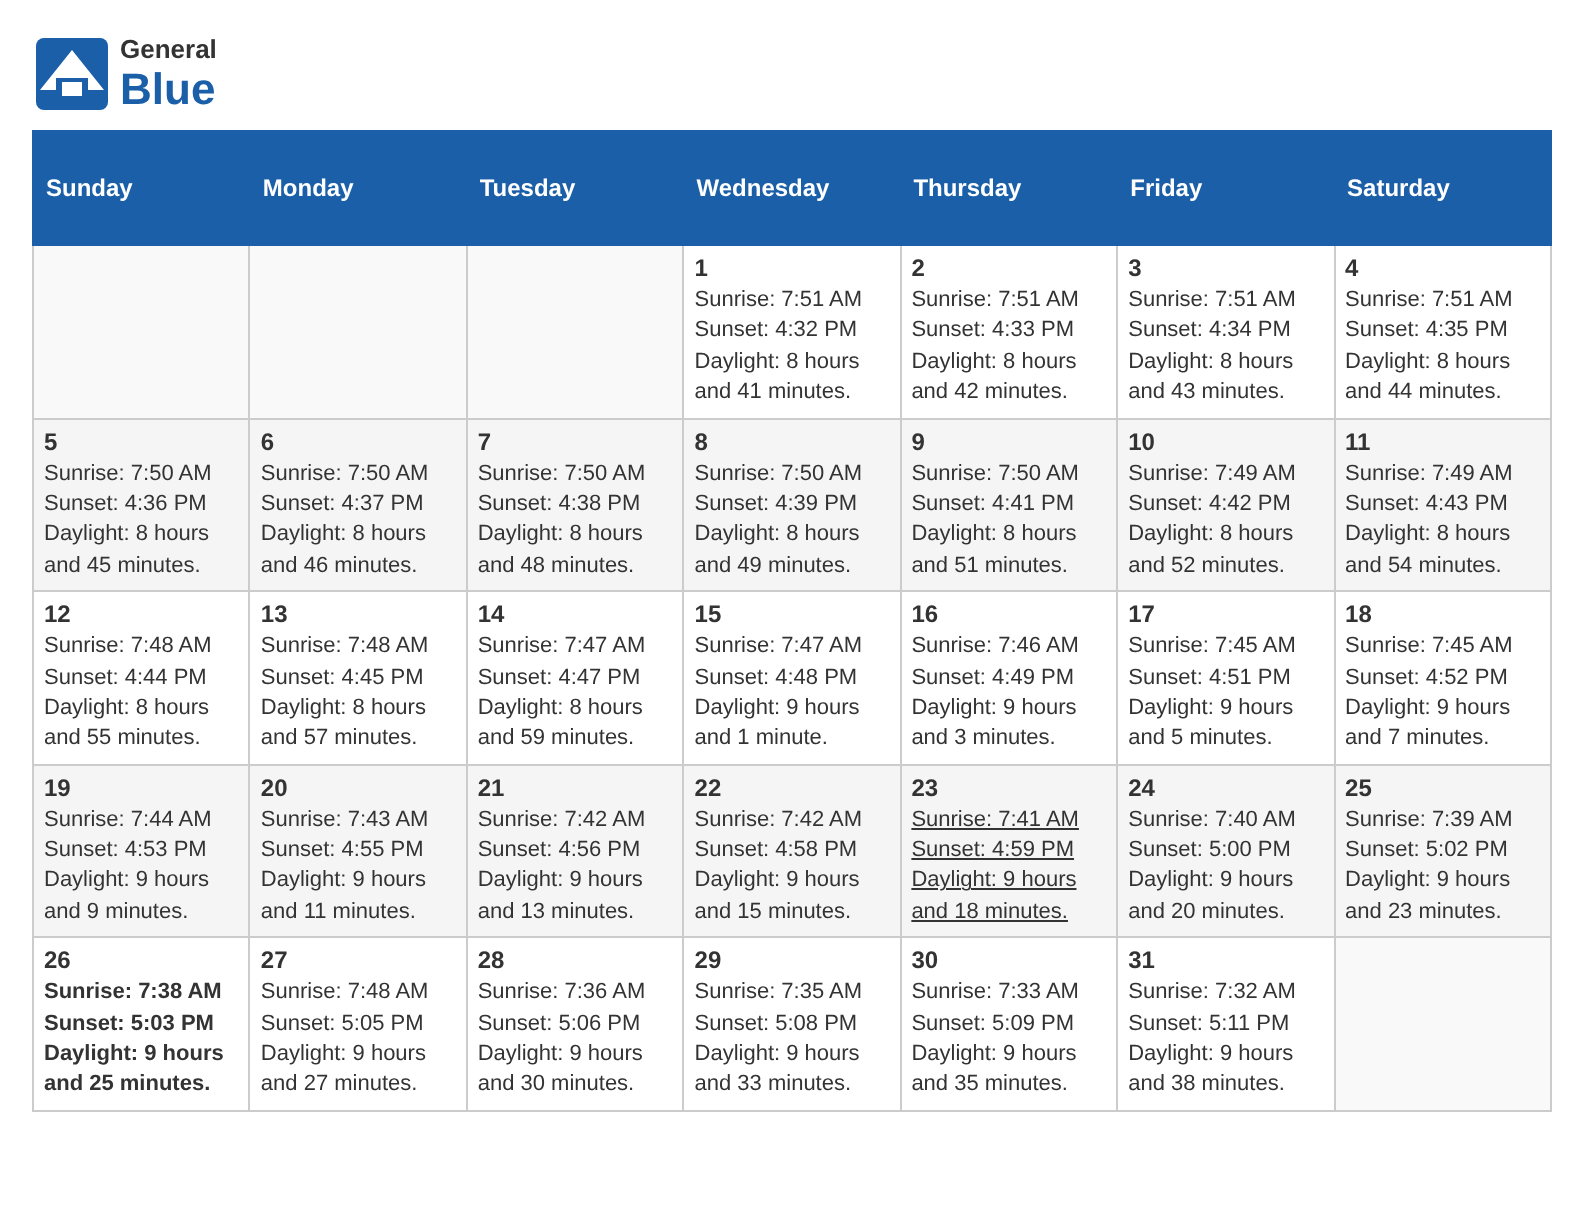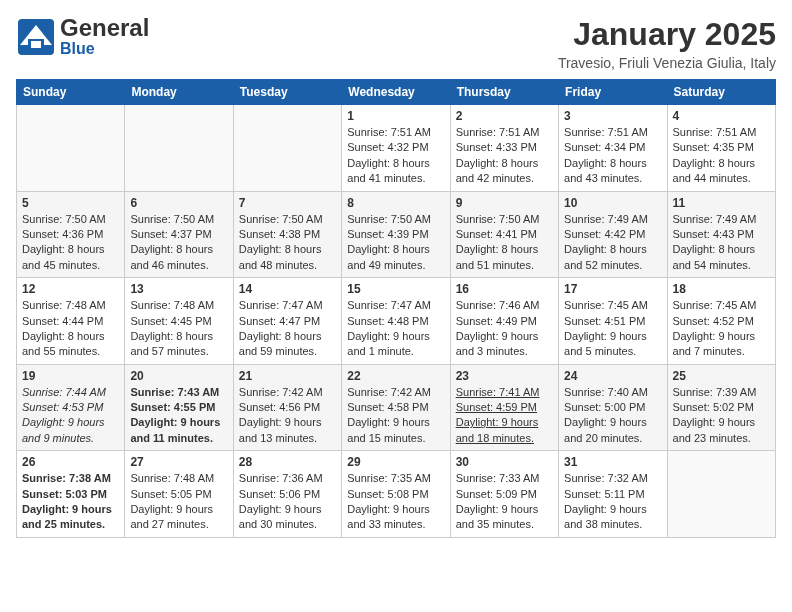--- a/index.html
+++ b/index.html
@@ -15,27 +15,27 @@
       align-items: flex-start;
       justify-content: space-between;
       margin-bottom: 4px;
     }
     .logo-area {
       display: flex;
       align-items: center;
       gap: 4px;
     }
     .logo-text-general {
-      font-size: 24px;
+      font-size: 13px;
       font-weight: bold;
       color: #333;
       line-height: 1;
     }
     .logo-text-blue {
-      font-size: 16px;
+      font-size: 22px;
       font-weight: bold;
       color: #1a5fa8;
       line-height: 1;
     }
     .title-area {
       text-align: right;
     }
     .month-title {
       font-size: 32px;
       font-weight: bold;
@@ -50,21 +50,21 @@
       width: 100%;
       border-collapse: collapse;
       margin-top: 8px;
     }
     .calendar-table th {
       background-color: #1a5fa8;
       color: #fff;
       font-size: 12px;
       font-weight: bold;
       text-align: left;
-      padding: 5px 6px;
+      padding: 21px 6px;
       border: 1px solid #1a5fa8;
     }
     .calendar-table td {
       vertical-align: top;
       font-size: 10px;
       color: #333;
       padding: 4px 5px;
       border: 1px solid #ccc;
       width: calc(100% / 7);
       min-height: 80px;
@@ -101,24 +101,20 @@
     </svg>
     <div>
       <div>
         <span class="logo-text-general">General</span>
       </div>
       <div>
         <span class="logo-text-blue">Blue</span>
       </div>
     </div>
   </div>
-  <div class="title-area">
-    <div class="month-title">January 2025</div>
-    <div class="location-title">Travesio, Friuli Venezia Giulia, Italy</div>
-  </div>
 </div>
 
 <table class="calendar-table">
   <thead>
     <tr id="header-row">
     <th>Sunday</th>
         <th>Monday</th>
         <th>Tuesday</th>
         <th>Wednesday</th>
         <th>Thursday</th>
@@ -240,27 +236,27 @@
         <td>
           <span class="cell-date">18</span>
           <div class="cell-info" style="white-space: pre-line;">Sunrise: 7:45 AM
 Sunset: 4:52 PM
 Daylight: 9 hours and 7 minutes.</div>
         </td>
       </tr>
       <tr>
         <td>
           <span class="cell-date">19</span>
-          <div class="cell-info" style="white-space: pre-line; font-style: italic;">Sunrise: 7:44 AM
+          <div class="cell-info" style="white-space: pre-line;">Sunrise: 7:44 AM
 Sunset: 4:53 PM
 Daylight: 9 hours and 9 minutes.</div>
         </td>
         <td>
           <span class="cell-date">20</span>
-          <div class="cell-info" style="white-space: pre-line; font-weight: bold;">Sunrise: 7:43 AM
+          <div class="cell-info" style="white-space: pre-line;">Sunrise: 7:43 AM
 Sunset: 4:55 PM
 Daylight: 9 hours and 11 minutes.</div>
         </td>
         <td>
           <span class="cell-date">21</span>
           <div class="cell-info" style="white-space: pre-line;">Sunrise: 7:42 AM
 Sunset: 4:56 PM
 Daylight: 9 hours and 13 minutes.</div>
         </td>
         <td>

